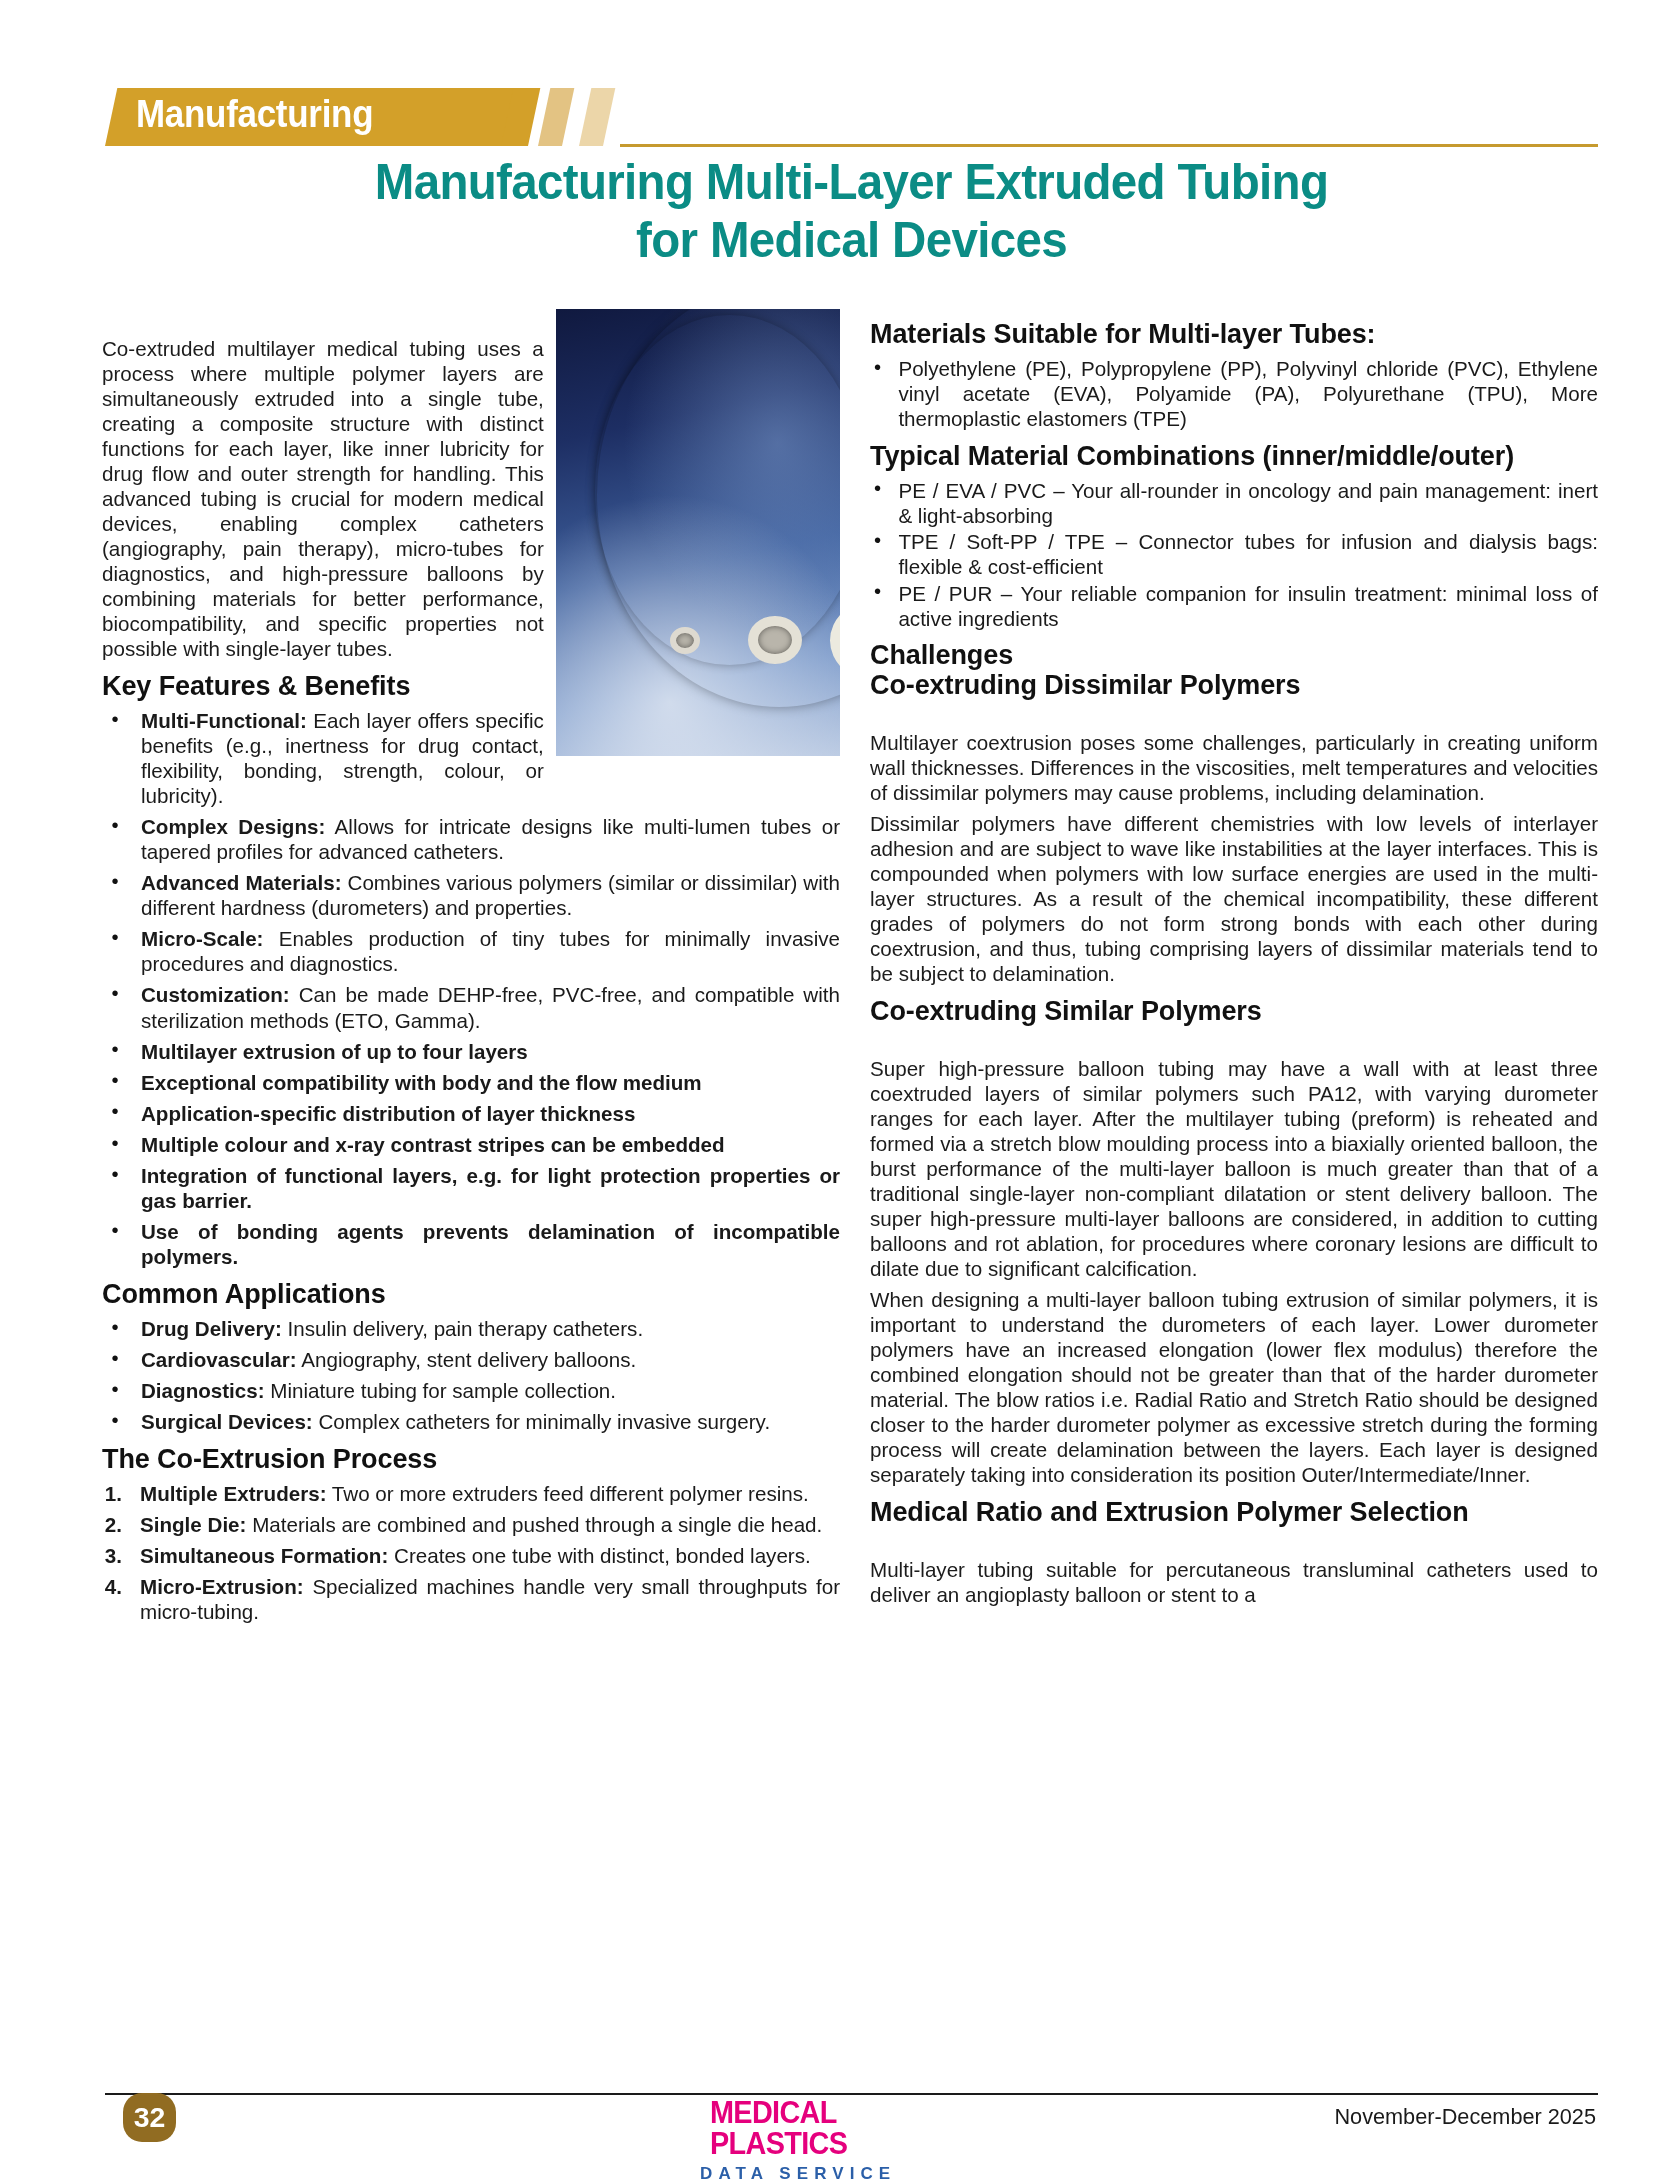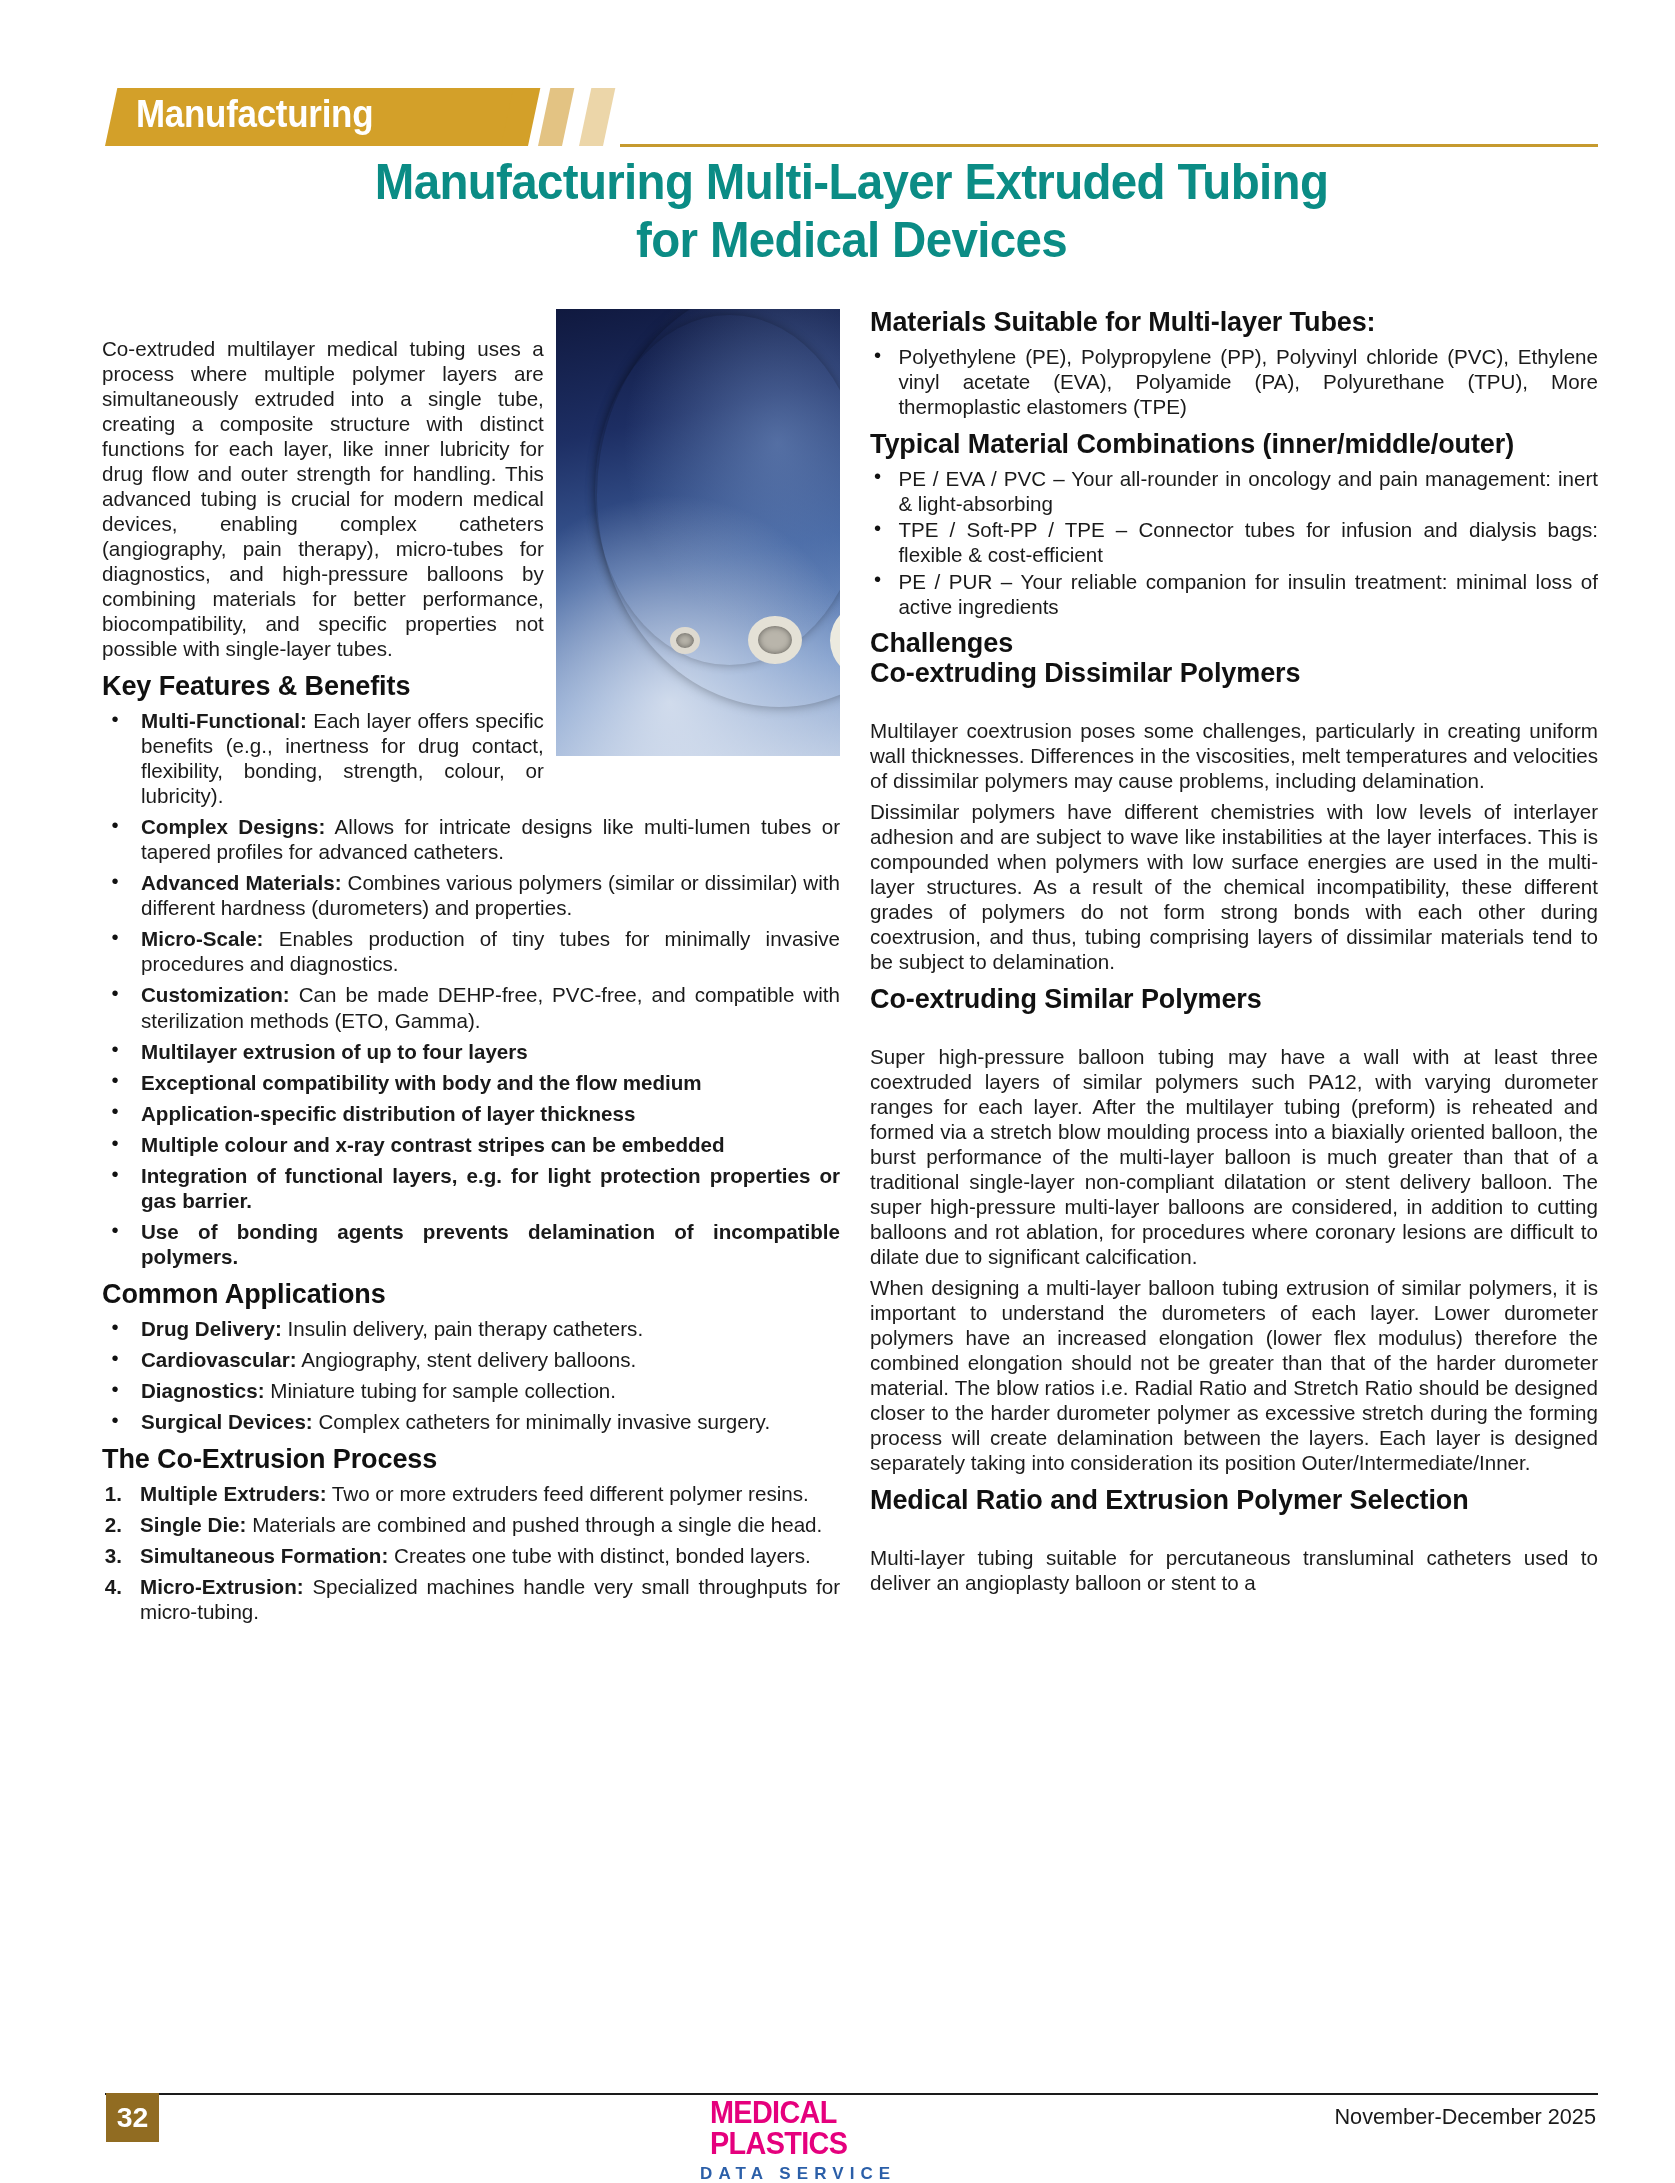--- a/index.html
+++ b/index.html
@@ -76,21 +76,21 @@
   .bore3{width:17.6px;height:15px;left:114px;top:318px;border:6.1px solid #dedad0;}
 
   
   .body{font-size:20.6px;line-height:1.215;text-align:justify;color:#1c1c1c;margin-top:30px;}
   .body p{margin:0 0 6.1px 0;}
   h2.head{
     font-family:"Liberation Sans Narrow","Liberation Sans",sans-serif;
     font-size:27px;font-weight:bold;margin:10.8px 0 6.8px 0;line-height:1.08;
     color:#111;letter-spacing:-0.1px;
   }
-  h2.head.nomt{margin-top:2px;}
+  h2.head.nomt{margin-top:14px;}
 
   ul.bul{list-style:none;margin:0 0 0 0;padding:0;}
   ul.bul > li{
     position:relative;padding-left:39px;margin-bottom:6.1px;
     font-size:20.6px;line-height:1.215;text-align:justify;
   }
   ul.bul > li:before{
     content:"\2022";position:absolute;left:9.5px;top:-1.4px;font-size:20.3px;color:#111;
   }
   ul.bul > li b{font-weight:bold;}
@@ -103,23 +103,23 @@
   ol.num > li:before{
     content:counter(step) ".";position:absolute;left:2.7px;top:0;font-weight:bold;
   }
 
   
   .colR ul.bul > li{padding-left:28.4px;margin-bottom:1.4px;}
   .colR ul.bul > li:before{left:4.1px;}
 
   
   .foot-rule{position:absolute;left:105px;top:2093px;width:1493px;height:2px;background:#1a1a1a;}
-  .pagebox{position:absolute;left:106px;top:2093px;width:53px;height:49px;background:#916c22;
+  .pagebox{position:absolute;left:123px;top:2093px;width:53px;height:49px;background:#916c22;
            color:#ffffff;font-weight:bold;font-size:28.4px;text-align:center;line-height:49px;
-           font-family:"Liberation Sans Narrow","Liberation Sans",sans-serif;}
+           font-family:"Liberation Sans Narrow","Liberation Sans",sans-serif;border-radius:19px;}
   .logo{position:absolute;left:700px;top:2097px;width:284px;}
   .logo .l1{color:#e5007d;font-weight:bold;font-size:31px;letter-spacing:-0.7px;line-height:1.0;
             font-family:"Liberation Sans Narrow","Liberation Sans",sans-serif;
             transform:scaleX(0.93);}
   .logo .l2{color:#2b5fa8;font-weight:bold;font-size:17px;letter-spacing:6.1px;margin-top:4.7px;
             font-family:"Liberation Sans Narrow","Liberation Sans",sans-serif;}
   .issue{position:absolute;right:80px;top:2104px;font-size:21.7px;color:#1a1a1a;
          font-family:"Liberation Sans Narrow","Liberation Sans",sans-serif;}
 </style>
 </head>

